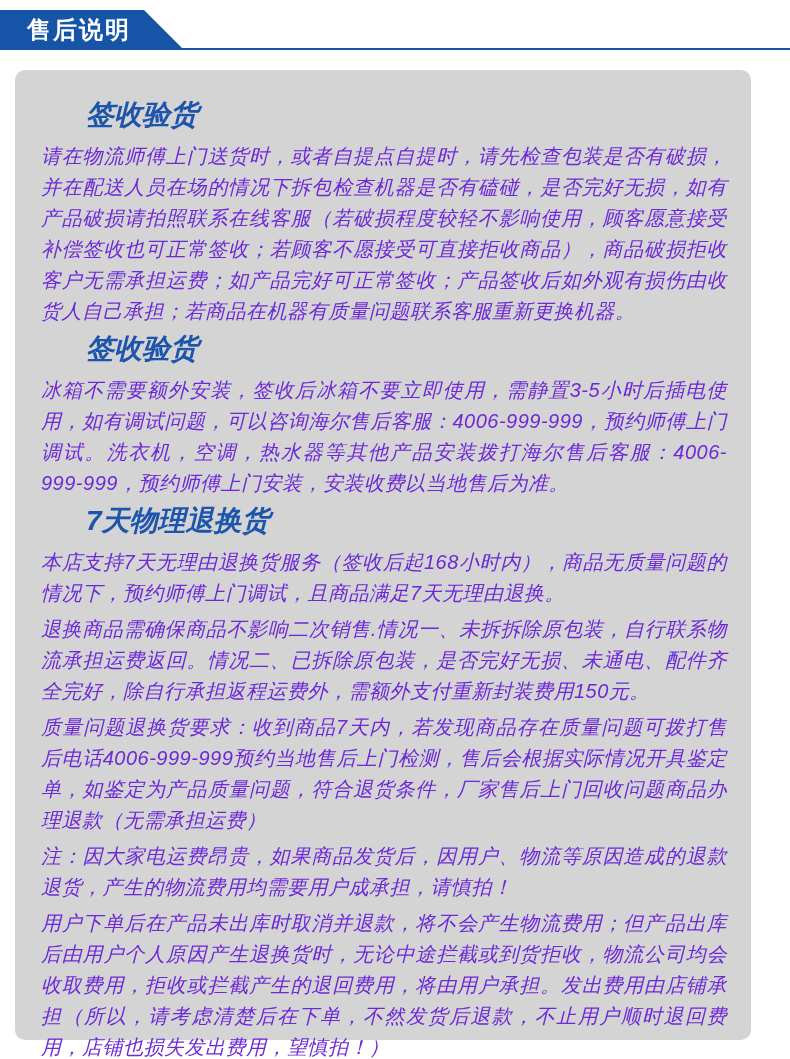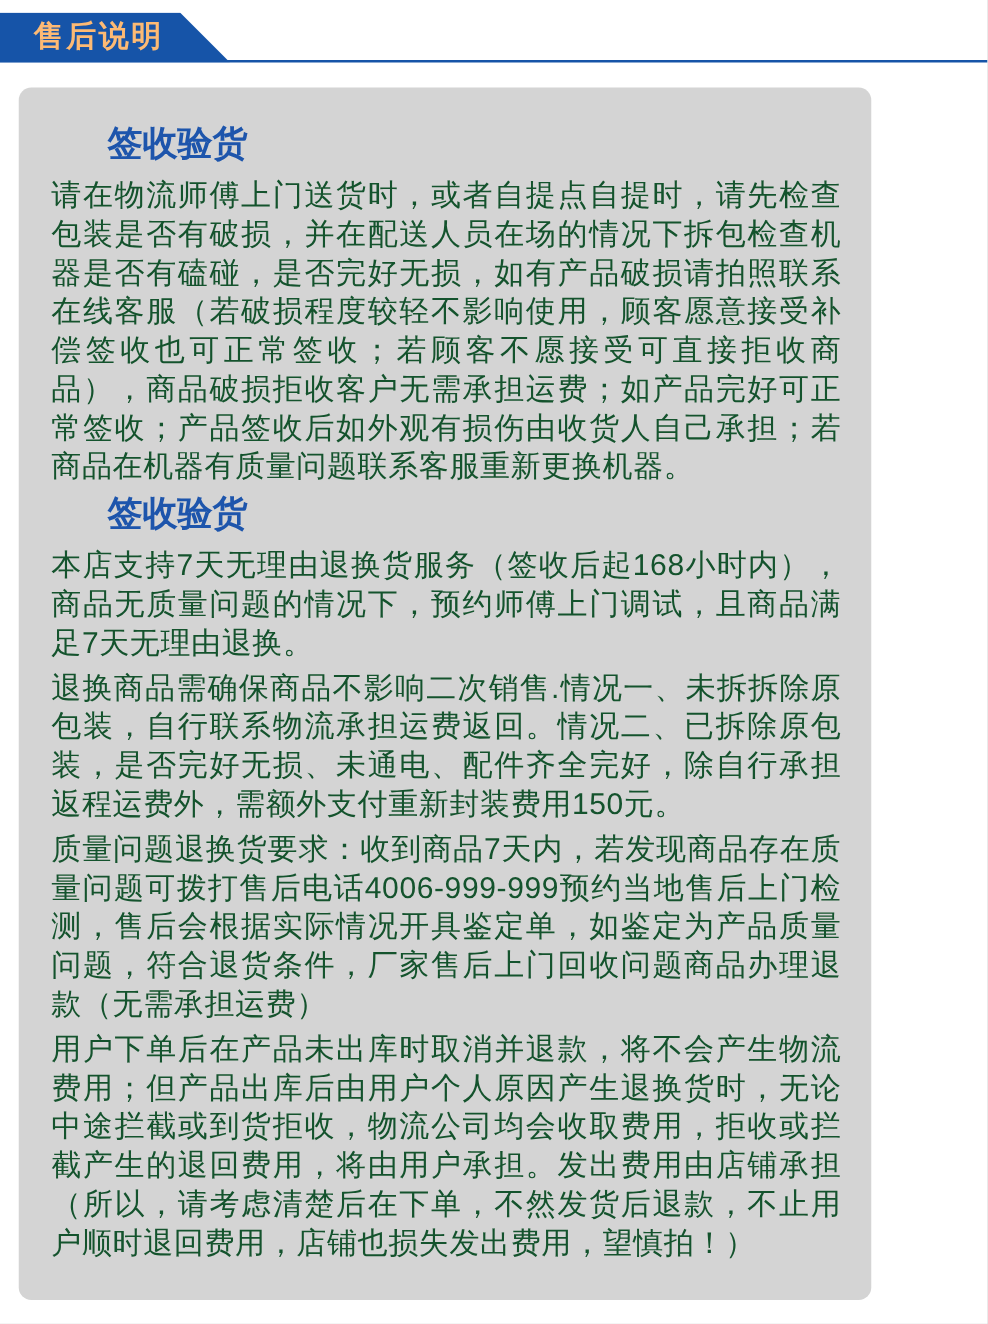--- a/index.html
+++ b/index.html
@@ -11,53 +11,54 @@
     font-family: "Liberation Sans", sans-serif;
   }
   .ribbon {
     position: absolute; top: 10px; left: 0;
     width: 184px; height: 40px;
     background: #1654a8;
     clip-path: polygon(0 0, 144px 0, 184px 40px, 0 40px);
     display: flex; align-items: center;
   }
   .ribbon-text {
-    color: #fdba74;
+    color: #ffffff;
     font-size: 24px;
     font-weight: bold;
     letter-spacing: 2px;
     padding-left: 27px;
     line-height: 1;
   }
   .header-line {
     position: absolute; top: 48px; left: 0;
     width: 790px; height: 2px;
     background: #1654a8;
   }
   .panel {
     position: absolute; top: 70px; left: 15px;
-    width: 682px; height: 970px;
+    width: 736px; height: 970px;
     box-sizing: border-box;
     background: #d4d4d4;
     border-radius: 10px;
     padding: 24px 24px 0 26px;
+    font-style: italic;
   }
   .section { margin: 0 0 4px 0; }
   .sec-heading {
     margin: 4px 0 9px 45px;
     font-size: 28px;
     line-height: 34px;
     font-weight: bold;
     color: #1d55ac;
   }
   .sec-para {
     margin: 0 0 5px 0;
-    font-size: 24px;
+    font-size: 20px;
     line-height: 31px;
-    color: #14532d;
+    color: #6d28d9;
     text-align: justify;
     letter-spacing: 0.5px;
   }
 </style>
 </head>
 <body>
 
 <div class="ribbon">
   <span class="ribbon-text">售后说明</span>
 </div>
@@ -65,25 +66,28 @@
 
 <div class="panel">
 
   <div class="section">
     <h2 class="sec-heading">签收验货</h2>
     <p class="sec-para">请在物流师傅上门送货时，或者自提点自提时，请先检查包装是否有破损，并在配送人员在场的情况下拆包检查机器是否有磕碰，是否完好无损，如有产品破损请拍照联系在线客服（若破损程度较轻不影响使用，顾客愿意接受补偿签收也可正常签收；若顾客不愿接受可直接拒收商品），商品破损拒收客户无需承担运费；如产品完好可正常签收；产品签收后如外观有损伤由收货人自己承担；若商品在机器有质量问题联系客服重新更换机器。</p>
   </div>
 
   <div class="section">
     <h2 class="sec-heading">签收验货</h2>
+    <p class="sec-para">冰箱不需要额外安装，签收后冰箱不要立即使用，需静置3-5小时后插电使用，如有调试问题，可以咨询海尔售后客服：4006-999-999，预约师傅上门调试。洗衣机，空调，热水器等其他产品安装拨打海尔售后客服：4006-999-999，预约师傅上门安装，安装收费以当地售后为准。</p>
   </div>
 
   <div class="section">
+    <h2 class="sec-heading">7天物理退换货</h2>
     <p class="sec-para">本店支持7天无理由退换货服务（签收后起168小时内），商品无质量问题的情况下，预约师傅上门调试，且商品满足7天无理由退换。</p>
     <p class="sec-para">退换商品需确保商品不影响二次销售.情况一、未拆拆除原包装，自行联系物流承担运费返回。情况二、已拆除原包装，是否完好无损、未通电、配件齐全完好，除自行承担返程运费外，需额外支付重新封装费用150元。</p>
     <p class="sec-para">质量问题退换货要求：收到商品7天内，若发现商品存在质量问题可拨打售后电话4006-999-999预约当地售后上门检测，售后会根据实际情况开具鉴定单，如鉴定为产品质量问题，符合退货条件，厂家售后上门回收问题商品办理退款（无需承担运费）</p>
+    <p class="sec-para">注：因大家电运费昂贵，如果商品发货后，因用户、物流等原因造成的退款退货，产生的物流费用均需要用户成承担，请慎拍！</p>
   </div>
 
   <div class="section">
     <p class="sec-para">用户下单后在产品未出库时取消并退款，将不会产生物流费用；但产品出库后由用户个人原因产生退换货时，无论中途拦截或到货拒收，物流公司均会收取费用，拒收或拦截产生的退回费用，将由用户承担。发出费用由店铺承担（所以，请考虑清楚后在下单，不然发货后退款，不止用户顺时退回费用，店铺也损失发出费用，望慎拍！）</p>
   </div>
 
 </div>
 
 </body></html>

